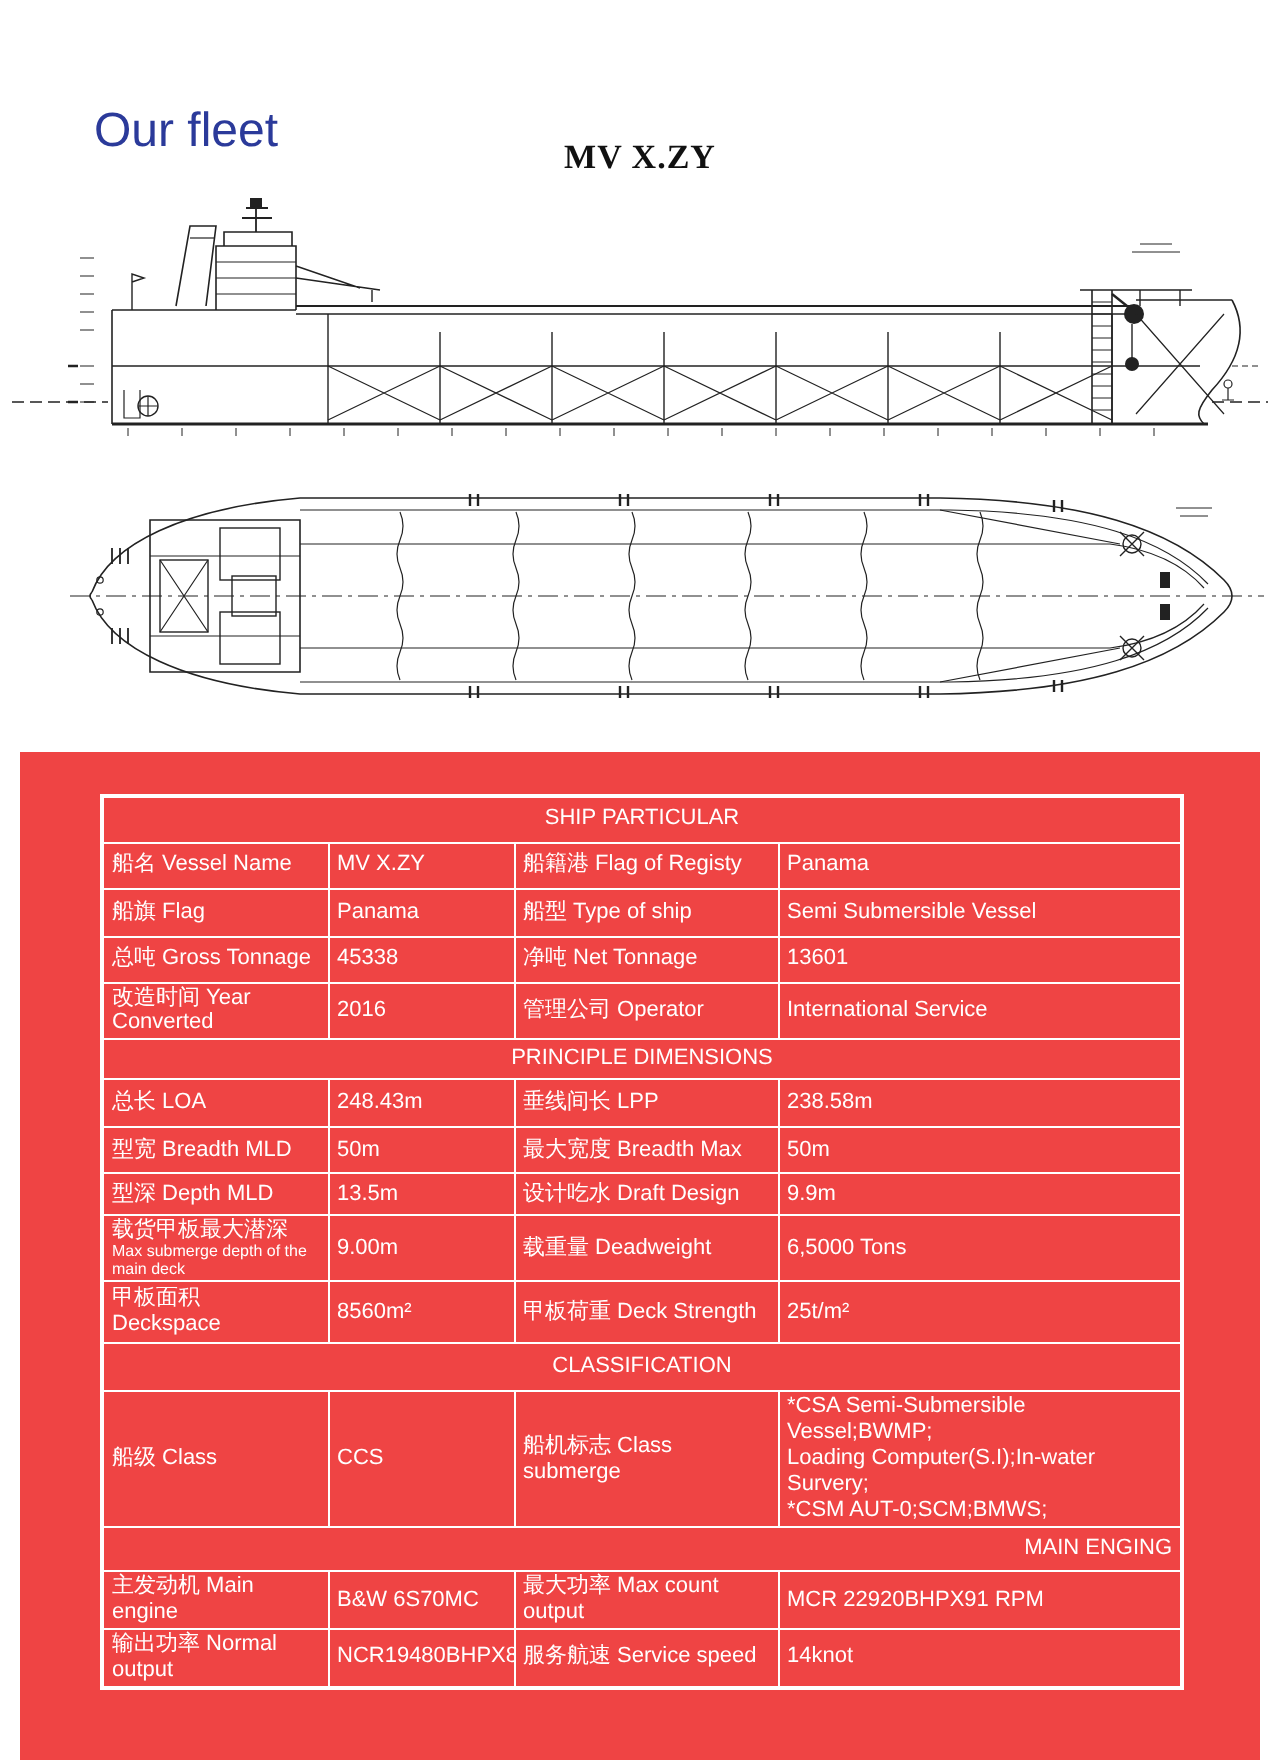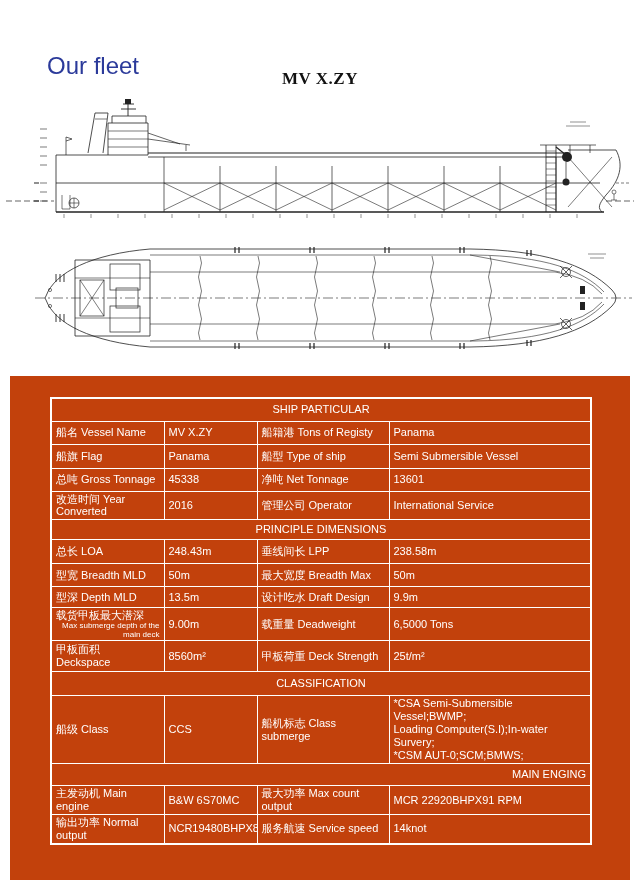--- a/index.html
+++ b/index.html
@@ -7,28 +7,28 @@
   .page{position:relative;width:640px;height:880px;overflow:hidden;background:#ffffff;}
 
   .page-title{position:absolute;left:47px;top:52px;margin:0;font-size:24px;font-weight:400;
     color:#2b3a9a;font-family:"Liberation Sans",sans-serif;}
   .vessel-title{position:absolute;left:0;top:69px;width:640px;text-align:center;
     font-family:"Liberation Serif",serif;font-weight:700;font-size:17px;color:#111;letter-spacing:.5px;}
 
   .side-view{position:absolute;left:0;top:95px;}
   .plan-view{position:absolute;left:0;top:230px;}
 
-  .panel{position:absolute;left:10px;top:376px;width:620px;height:504px;background:#c2410c;}
+  .panel{position:absolute;left:10px;top:376px;width:620px;height:504px;background:#ef4444;}
   table.spec{position:absolute;left:40px;top:21px;width:540px;border-collapse:collapse;
     table-layout:fixed;border:2px solid #fff;color:#fff;font-size:11px;}
   table.spec td{border:1px solid #fff;padding:1px 4px;vertical-align:middle;line-height:1.18;overflow:hidden;}
   td.sec{text-align:center;}
   td.secl{text-align:right;}
   .pre{white-space:pre-line;}
-  .sub{display:block;font-size:8px;line-height:1.05;text-align:right;}
+  .sub{display:block;font-size:8px;line-height:1.05;}
   tr.h20{height:20px}tr.h21{height:21px}tr.h22{height:22px}tr.h23{height:23px}tr.h24{height:24px}
   tr.h26{height:26px}tr.h31{height:31px}tr.h42{height:42px}
 </style>
 </head>
 <body>
 
 <div class="page">
 
   <h1 class="page-title">Our fleet</h1>
   <div class="vessel-title">MV X.ZY</div>
@@ -156,21 +156,21 @@
           <col style="width:132px">
           <col style="width:202px">
       </colgroup>
       <tbody>
         <tr class="h23">
           <td class="sec" colspan="4">SHIP PARTICULAR</td>
         </tr>
         <tr class="h23">
           <td>船名 Vessel Name</td>
           <td>MV X.ZY</td>
-          <td>船籍港 Tons of Registy</td>
+          <td>船籍港 Flag of Registy</td>
           <td>Panama</td>
         </tr>
         <tr class="h24">
           <td>船旗 Flag</td>
           <td>Panama</td>
           <td>船型 Type of ship</td>
           <td>Semi Submersible Vessel</td>
         </tr>
         <tr class="h23">
           <td>总吨 Gross Tonnage</td>

